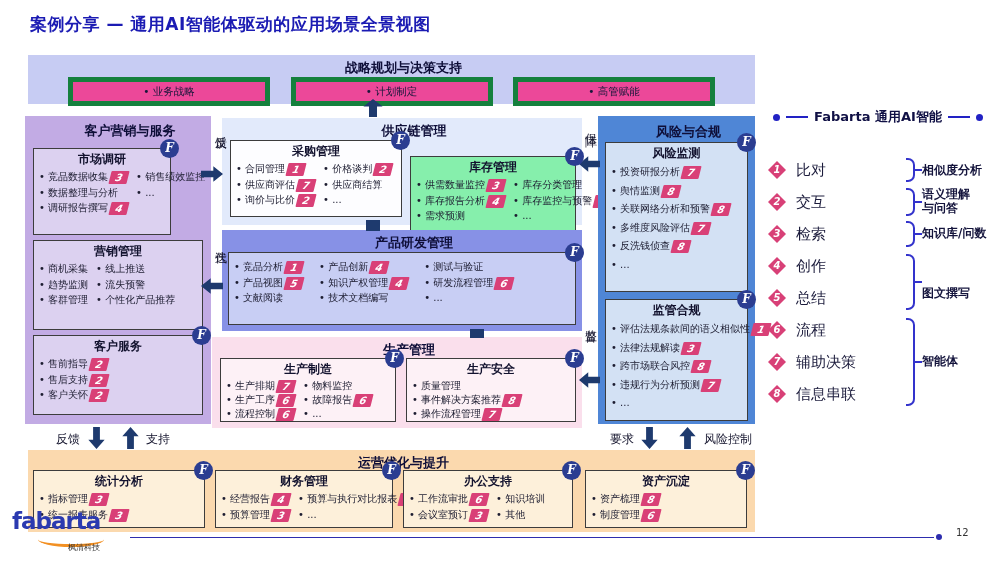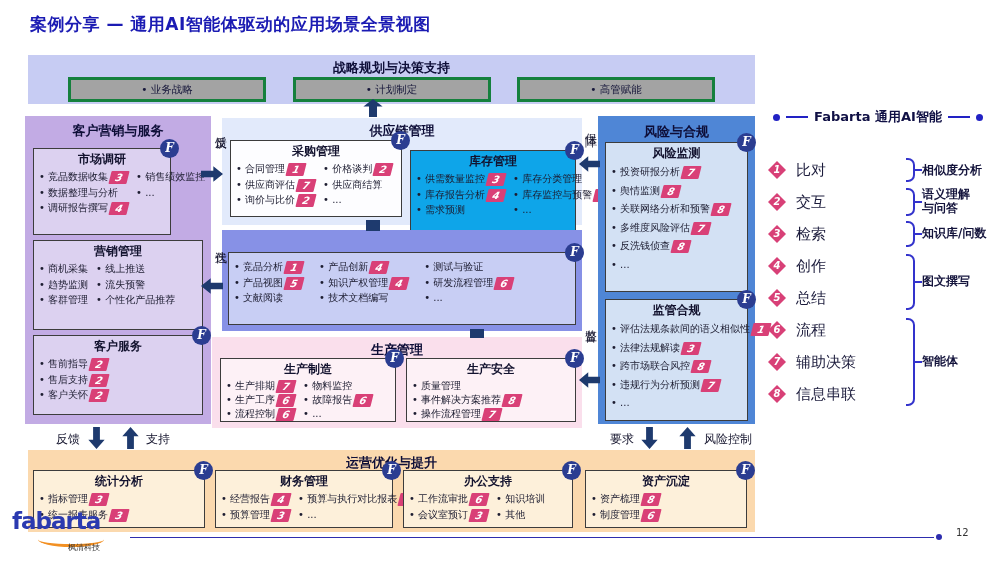--- a/index.html
+++ b/index.html
@@ -3,41 +3,41 @@
 <meta charset="utf-8">
 <style>
   html,body{margin:0;padding:0;background:#fff;}
   body{font-family:"DejaVu Sans","Liberation Sans",sans-serif;}
   .slide{position:relative;width:1000px;height:563px;background:#fff;overflow:hidden;}
   .abs{position:absolute;}
   .page-title{left:30px;top:13px;font-size:17px;font-weight:bold;color:#1b1bb3;letter-spacing:.5px;}
 
   
   .panel{position:absolute;}
-  .panel-title{position:absolute;left:0;top:4px;width:100%;text-align:center;font-weight:bold;font-size:13px;color:#0e0e38;}
+  .panel-title{position:absolute;left:12px;top:4px;width:100%;text-align:center;font-weight:bold;font-size:13px;color:#0e0e38;}
   #strategy{left:28px;top:55px;width:727px;height:49px;background:#c7ccf3;}
   #customer{left:25px;top:116px;width:186px;height:308px;background:#c2abe4;}
   #supply{left:222px;top:118px;width:360px;height:107px;background:#e2eafb;}
   #rnd{left:222px;top:230px;width:360px;height:101px;background:#8791e6;}
   #production{left:212px;top:337px;width:370px;height:91px;background:#fadfec;}
   #risk{left:598px;top:116px;width:157px;height:308px;background:#4f86d6;}
   #operations{left:28px;top:450px;width:727px;height:82px;background:#fbd9ae;}
 
   
   .strat-row{position:absolute;left:0;top:22px;width:100%;display:flex;justify-content:space-between;padding:0 40px;box-sizing:border-box;}
-  .strat-box{width:192px;height:19px;background:#a3a3a3;border:3px solid #15803d;display:flex;align-items:center;justify-content:center;font-size:10.5px;color:#16163a;}
+  .strat-box{width:192px;height:19px;background:#ec4899;border:5px solid #15803d;display:flex;align-items:center;justify-content:center;font-size:10.5px;color:#16163a;}
   .strat-box span::before{content:"•  ";}
 
   
   .card{position:absolute;border:1px solid #3c3c3c;box-sizing:border-box;}
   #card-market{left:8px;top:32px;width:138px;height:87px;background:#dcd1f0;}
   #card-marketing{left:8px;top:124px;width:170px;height:90px;background:#dcd1f0;}
   #card-service{left:8px;top:219px;width:170px;height:80px;background:#dcd1f0;}
   #card-procure{left:8px;top:22px;width:172px;height:77px;background:#fdfdff;}
-  #card-inventory{left:188px;top:32px;width:166px;height:98px;background:#0ea5e9;}
+  #card-inventory{left:188px;top:38px;width:166px;height:98px;background:#86efac;}
   #card-rnd{left:6px;top:22px;width:348px;height:73px;background:#c8cef4;}
   #card-manufacture{left:8px;top:21px;width:176px;height:64px;background:#fdf1f6;}
   #card-safety{left:194px;top:21px;width:170px;height:64px;background:#fdf1f6;}
   #card-riskmon{left:7px;top:26px;width:143px;height:150px;background:#d3e1f4;}
   #card-compliance{left:7px;top:183px;width:143px;height:122px;background:#d3e1f4;}
   #card-stats{left:5px;top:20px;width:172px;height:58px;background:#fdf0da;}
   #card-finance{left:187px;top:20px;width:178px;height:58px;background:#fdf0da;}
   #card-office{left:375px;top:20px;width:170px;height:58px;background:#fdf0da;}
   #card-assets{left:557px;top:20px;width:162px;height:58px;background:#fdf0da;}
 
@@ -80,21 +80,21 @@
   .legend-rows{position:absolute;left:12px;top:46px;}
   .legend-row{height:32px;display:flex;align-items:center;gap:10px;}
   .diamond{width:18px;height:18px;background:#d84077;clip-path:polygon(50% 0,100% 50%,50% 100%,0 50%);
     color:#fff;font-style:italic;font-weight:bold;font-size:10px;text-align:center;line-height:18px;flex:none;}
   .legend-label{font-size:15px;color:#1c1c3c;white-space:nowrap;}
   .brace{position:absolute;left:150px;width:9px;border:2px solid #3333cc;border-left:none;border-radius:0 7px 7px 0;box-sizing:border-box;}
   .brace::after{content:"";position:absolute;right:-9px;top:50%;margin-top:-1px;width:9px;height:2px;background:#3333cc;}
   #brace-1{top:50px;height:24px;} #brace-2{top:80px;height:28px;} #brace-3{top:113px;height:26px;}
   #brace-4{top:146px;height:56px;} #brace-5{top:210px;height:88px;}
   .brace-label{position:absolute;left:166px;font-size:12px;font-weight:bold;color:#14143c;white-space:pre-line;line-height:1.15;}
-  #blab-1{top:56px;} #blab-2{top:80px;} #blab-3{top:119px;} #blab-4{top:167px;font-family:Liberation Serif, serif;} #blab-5{top:247px;}
+  #blab-1{top:56px;} #blab-2{top:80px;} #blab-3{top:119px;} #blab-4{top:179px;font-family:Liberation Serif, serif;} #blab-5{top:247px;}
 
   
   .logo{left:12px;top:510px;width:120px;height:48px;}
   .logo-text{font-size:23px;font-weight:bold;color:#2b3ab0;letter-spacing:-1px;line-height:1;}
   .logo-swoosh{position:absolute;left:26px;top:22px;width:66px;height:12px;border-bottom:3px solid #f29023;border-radius:50%;}
   .logo-sub{position:absolute;left:56px;top:32px;font-size:8px;color:#333;}
   .footer-line{left:130px;top:537px;width:804px;border-top:1.5px solid #2d2dae;}
   .footer-dot{left:936px;top:534px;width:6px;height:6px;border-radius:50%;background:#2d2dae;}
   .page-num{left:956px;top:527px;font-size:10px;color:#333;}
 </style>
@@ -195,20 +195,21 @@
           <div class="col">
             <div class="item"><span class="itxt">库存分类管理</span></div>
             <div class="item"><span class="itxt">库存监控与预警</span><span class="nbadge">7</span></div>
             <div class="item"><span class="itxt">...</span></div>
           </div>
         </div>
       </div>
   </div>
 
   <div class="panel" id="rnd">
+    <div class="panel-title">产品研发管理</div>
     <div class="card" id="card-rnd">
         <span class="fbadge">F</span>
         <div class="cols">
           <div class="col">
             <div class="item"><span class="itxt">竞品分析</span><span class="nbadge">1</span></div>
             <div class="item"><span class="itxt">产品视图</span><span class="nbadge">5</span></div>
             <div class="item"><span class="itxt">文献阅读</span></div>
           </div>
           <div class="col">
             <div class="item"><span class="itxt">产品创新</span><span class="nbadge">4</span></div>

